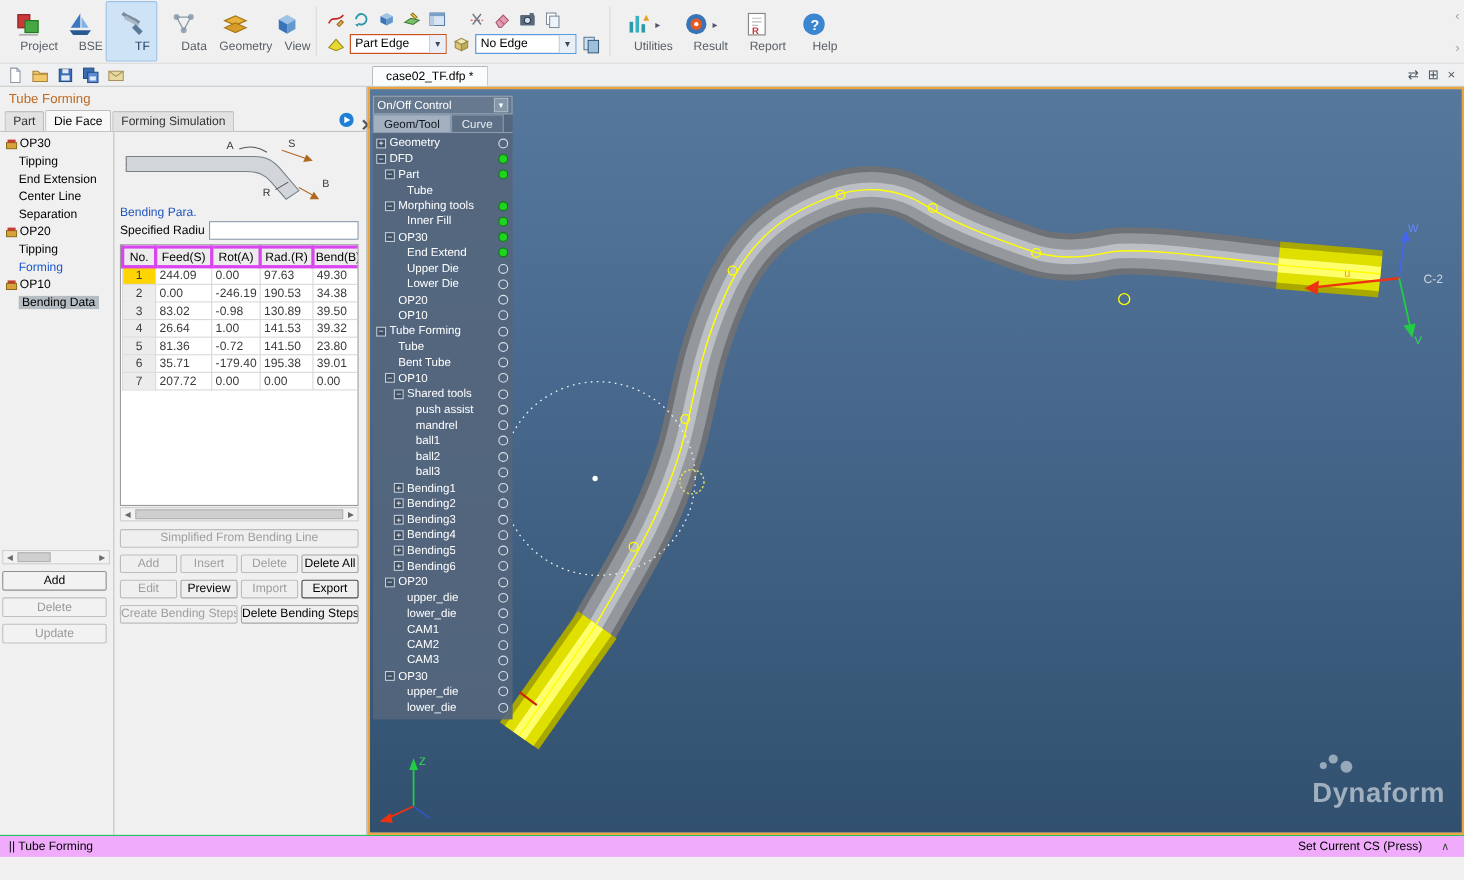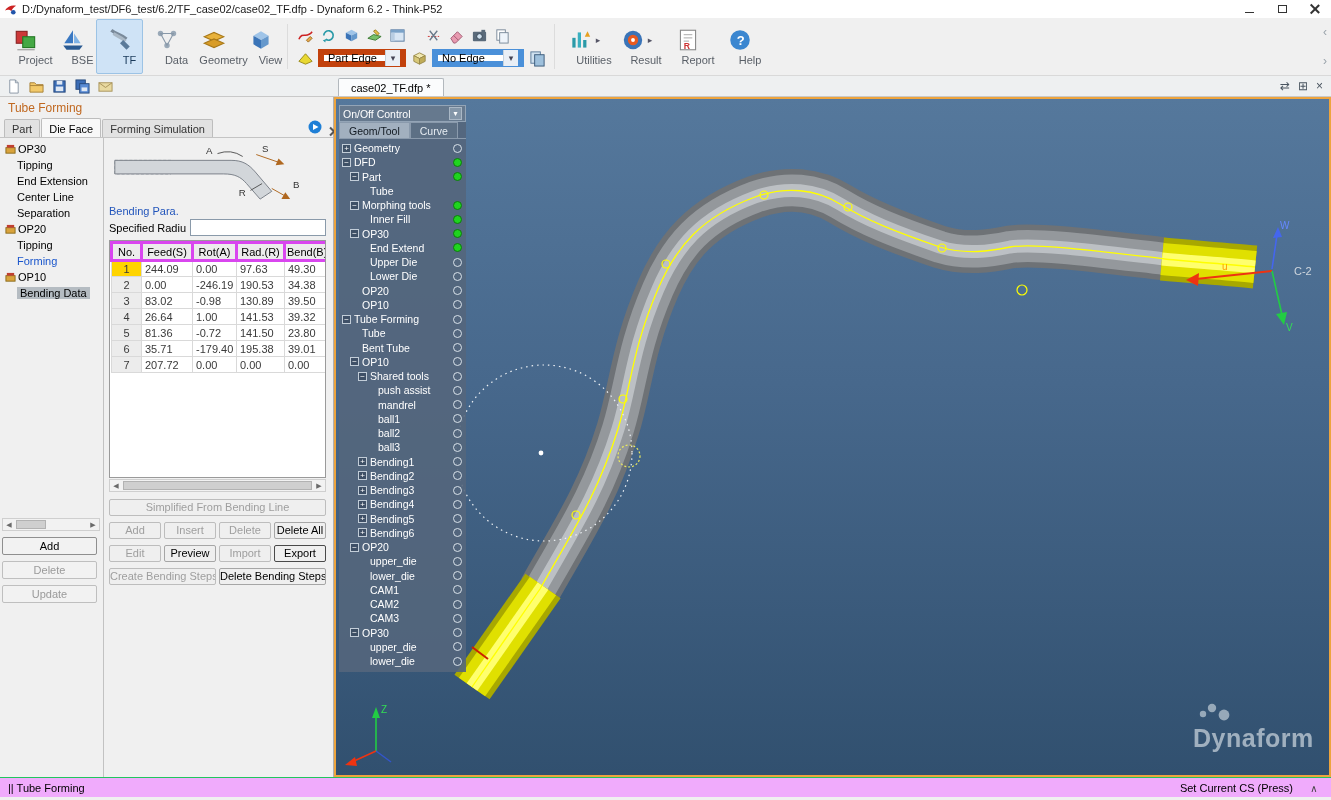--- a/index.html
+++ b/index.html
@@ -28,21 +28,21 @@
   .big-btn.active { background:#cfe3f6; border-color:#9cc3e5;text-align:center; }
   .bicon { width:26px; height:26px; display:flex; } .bicon svg { width:26px; height:26px; }
   .blabel { font-size:11px; color:#5a6068;margin-left:20px; }
   .big-btn.active .blabel { color:#1a3a5a; }
   .vsep { width:1px; background:#dcdcdc; margin:5px 3px; flex:none; }
   .tool-cluster { display:flex; flex-direction:column; justify-content:center; gap:3px; padding:2px 4px; }
   .icon-row { display:flex; align-items:center; gap:3px; }
   .sm-icon { width:20px; height:20px; display:flex; align-items:center; justify-content:center; border:1px solid transparent; border-radius:2px; }
   .sm-icon svg { width:17px; height:17px; }
   .gap8 { width:10px; }
-  .dropdown { display:flex; align-items:center; background:#fff; border:6px solid #c2410c; height:18px; font-size:11px; padding-left:4px; }
+  .dropdown { display:flex; align-items:center; background:#fff; border:1px solid #c2410c; height:18px; font-size:11px; padding-left:4px; }
   .dropdown.focus { border-color:#4a90d9; }
   .dd-arrow { margin-left:auto; width:15px; height:16px; display:flex; align-items:center; justify-content:center; background:#e9eff6; color:#445; font-size:9px; border-left:1px solid #c6d2dd; }
   .right-cluster { display:flex; align-items:stretch; }
   .rbtn { width:52px; display:flex; flex-direction:column; align-items:center; justify-content:center; gap:1px; border:1px solid transparent; border-radius:2px; }
   .rbtn .top { display:flex; align-items:center; gap:2px; }
   .rarrow { color:#556; font-size:9px; }
   .toolbar-chevrons { margin-left:auto; display:flex; flex-direction:column; justify-content:space-between; padding:6px 2px; color:#9aa3ab; font-size:12px; }
 
   
   .filebar { height:21px; border-bottom:1px solid #c9c9c9; display:flex; align-items:center; background:#eef0f1; flex:none; }
@@ -124,36 +124,20 @@
   
   .statusbar { height:20px; border-top:1px solid #22c55e; display:flex; align-items:center; padding:0 8px; background:#f0abfc; flex:none; }
   .sb-right { margin-left:auto; display:flex; gap:12px; align-items:flex-end; }
   .chev-up { font-size:10px; color:#444; width:18px; text-align:center; }
 </style>
 </head>
 <body>
 
 <div class="window">
 
-  <div class="titlebar">
-    <span class="app-icon"><svg viewBox="0 0 14 14">
-          <path d="M1 8 C4 3 9 2 13 3 C10 5 9 6 8 9 C6 7 4 7 1 8 Z" fill="#cc2222"></path>
-          <circle cx="10" cy="10" r="2.5" fill="#2255aa"></circle>
-        </svg></span>
-    <span class="title">D:/Dynaform_test/DF6_test/6.2/TF_case02/case02_TF.dfp - Dynaform 6.2 - Think-P52</span>
-    <span class="tb-btn">
-        <span class="glyph-min"></span>
-      </span>
-    <span class="tb-btn">
-        <span class="glyph-max"></span>
-      </span>
-    <span class="tb-btn">
-        <span class="glyph-x"></span>
-      </span>
-  </div>
 
   <div class="toolbar">
     <div class="big-btn-row">
         <div class="big-btn">
           <span class="bicon">
             <svg viewBox="0 0 24 24">
               <rect x="3" y="4" width="10" height="11" fill="#cc3838" stroke="#882222"></rect>
               <rect x="9" y="9" width="11" height="10" fill="#45a845" stroke="#227722"></rect>
               <path d="M4 21 H20" stroke="#999"></path>
             </svg>

